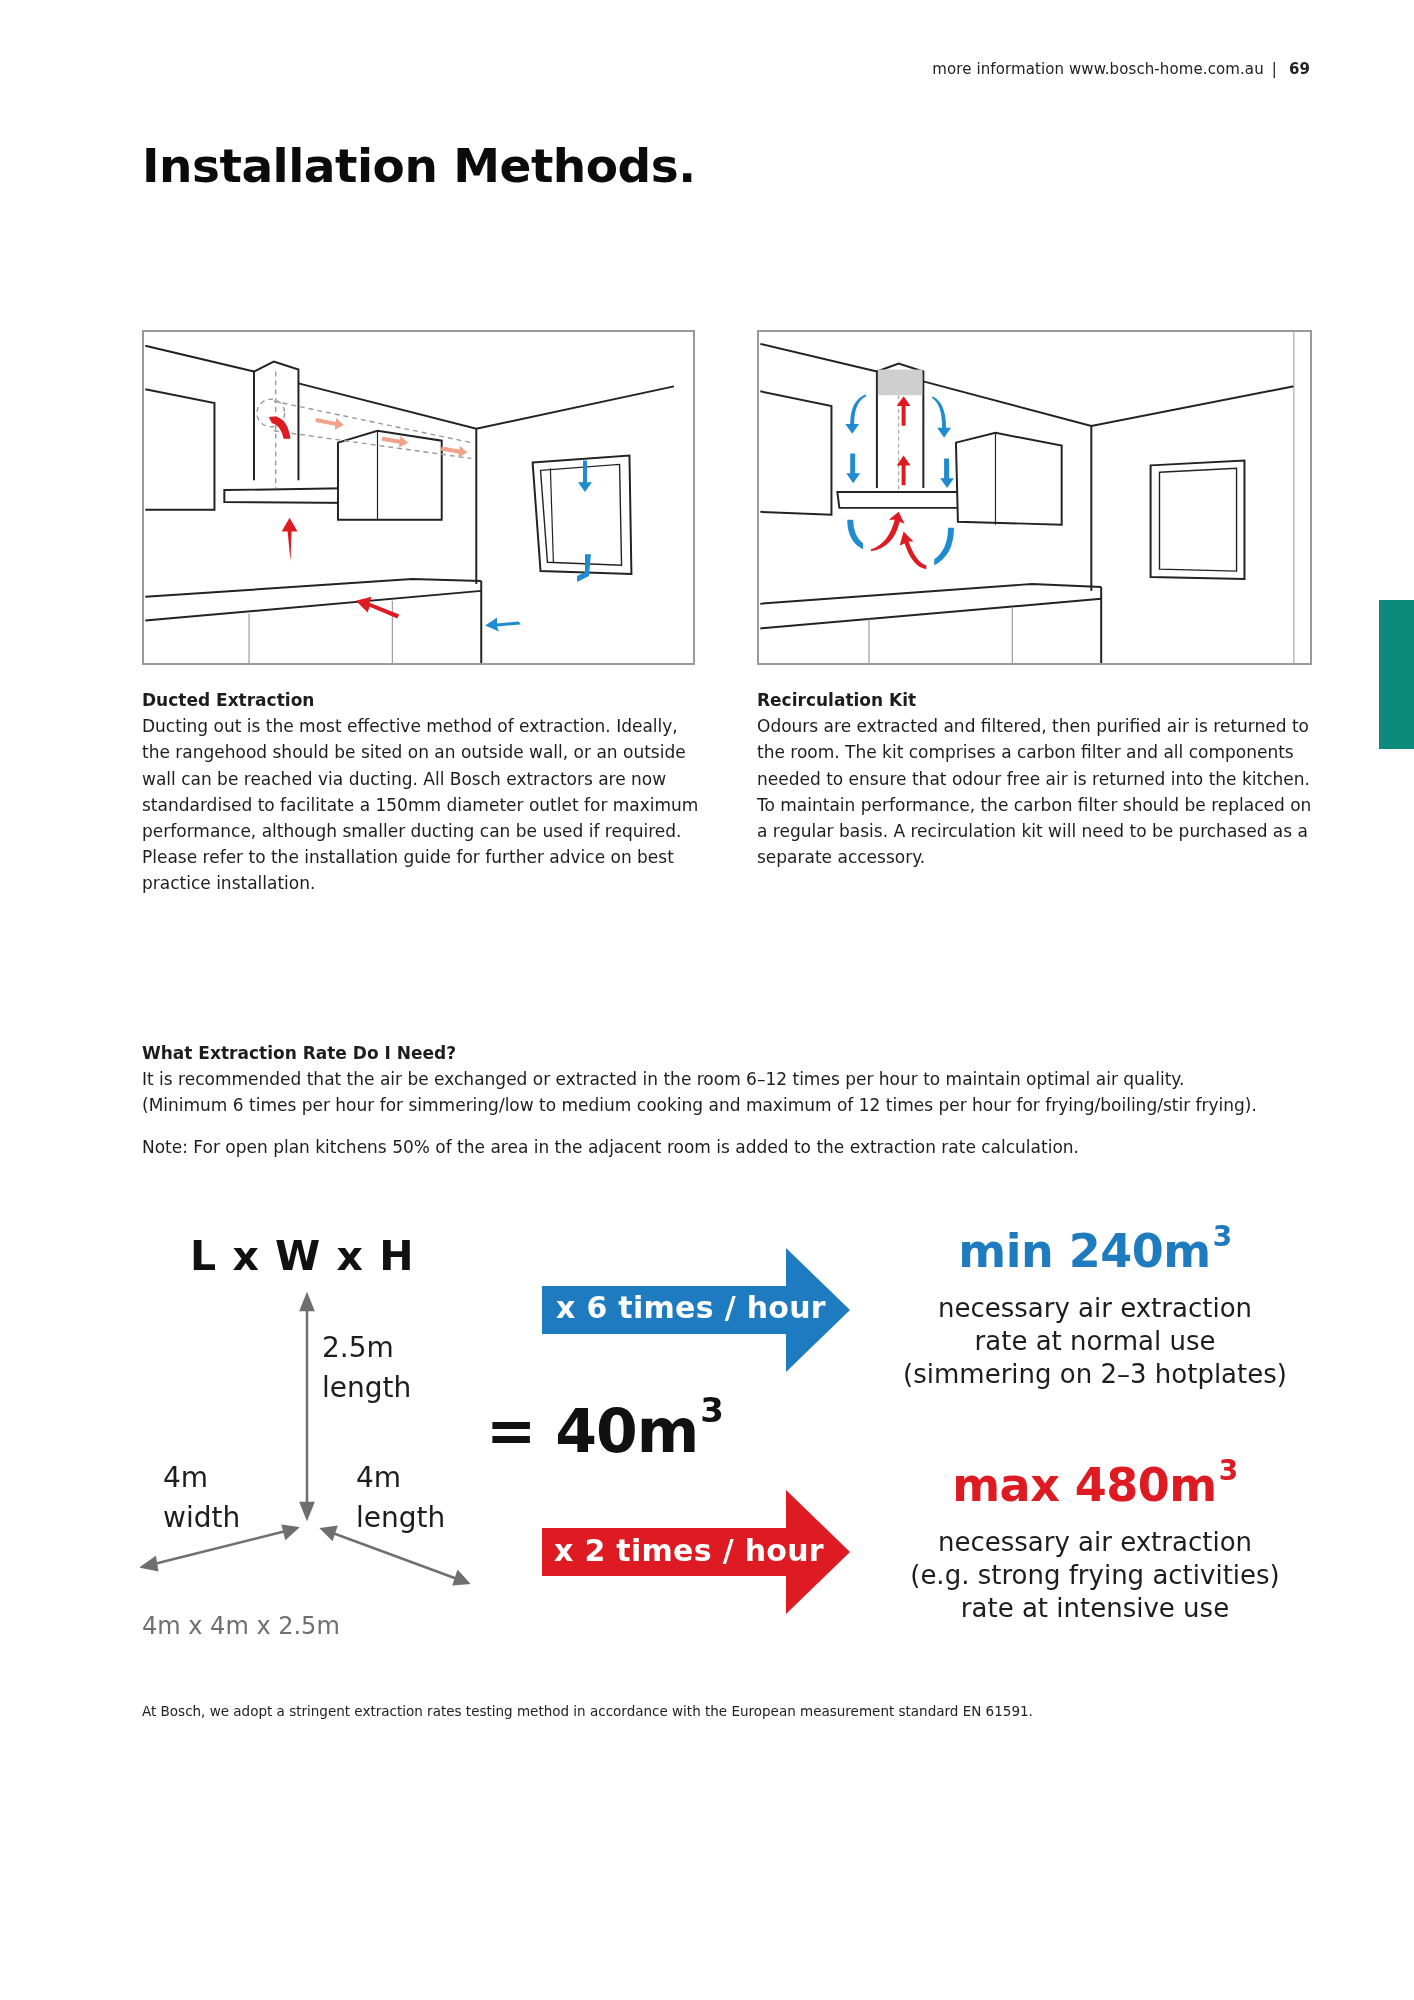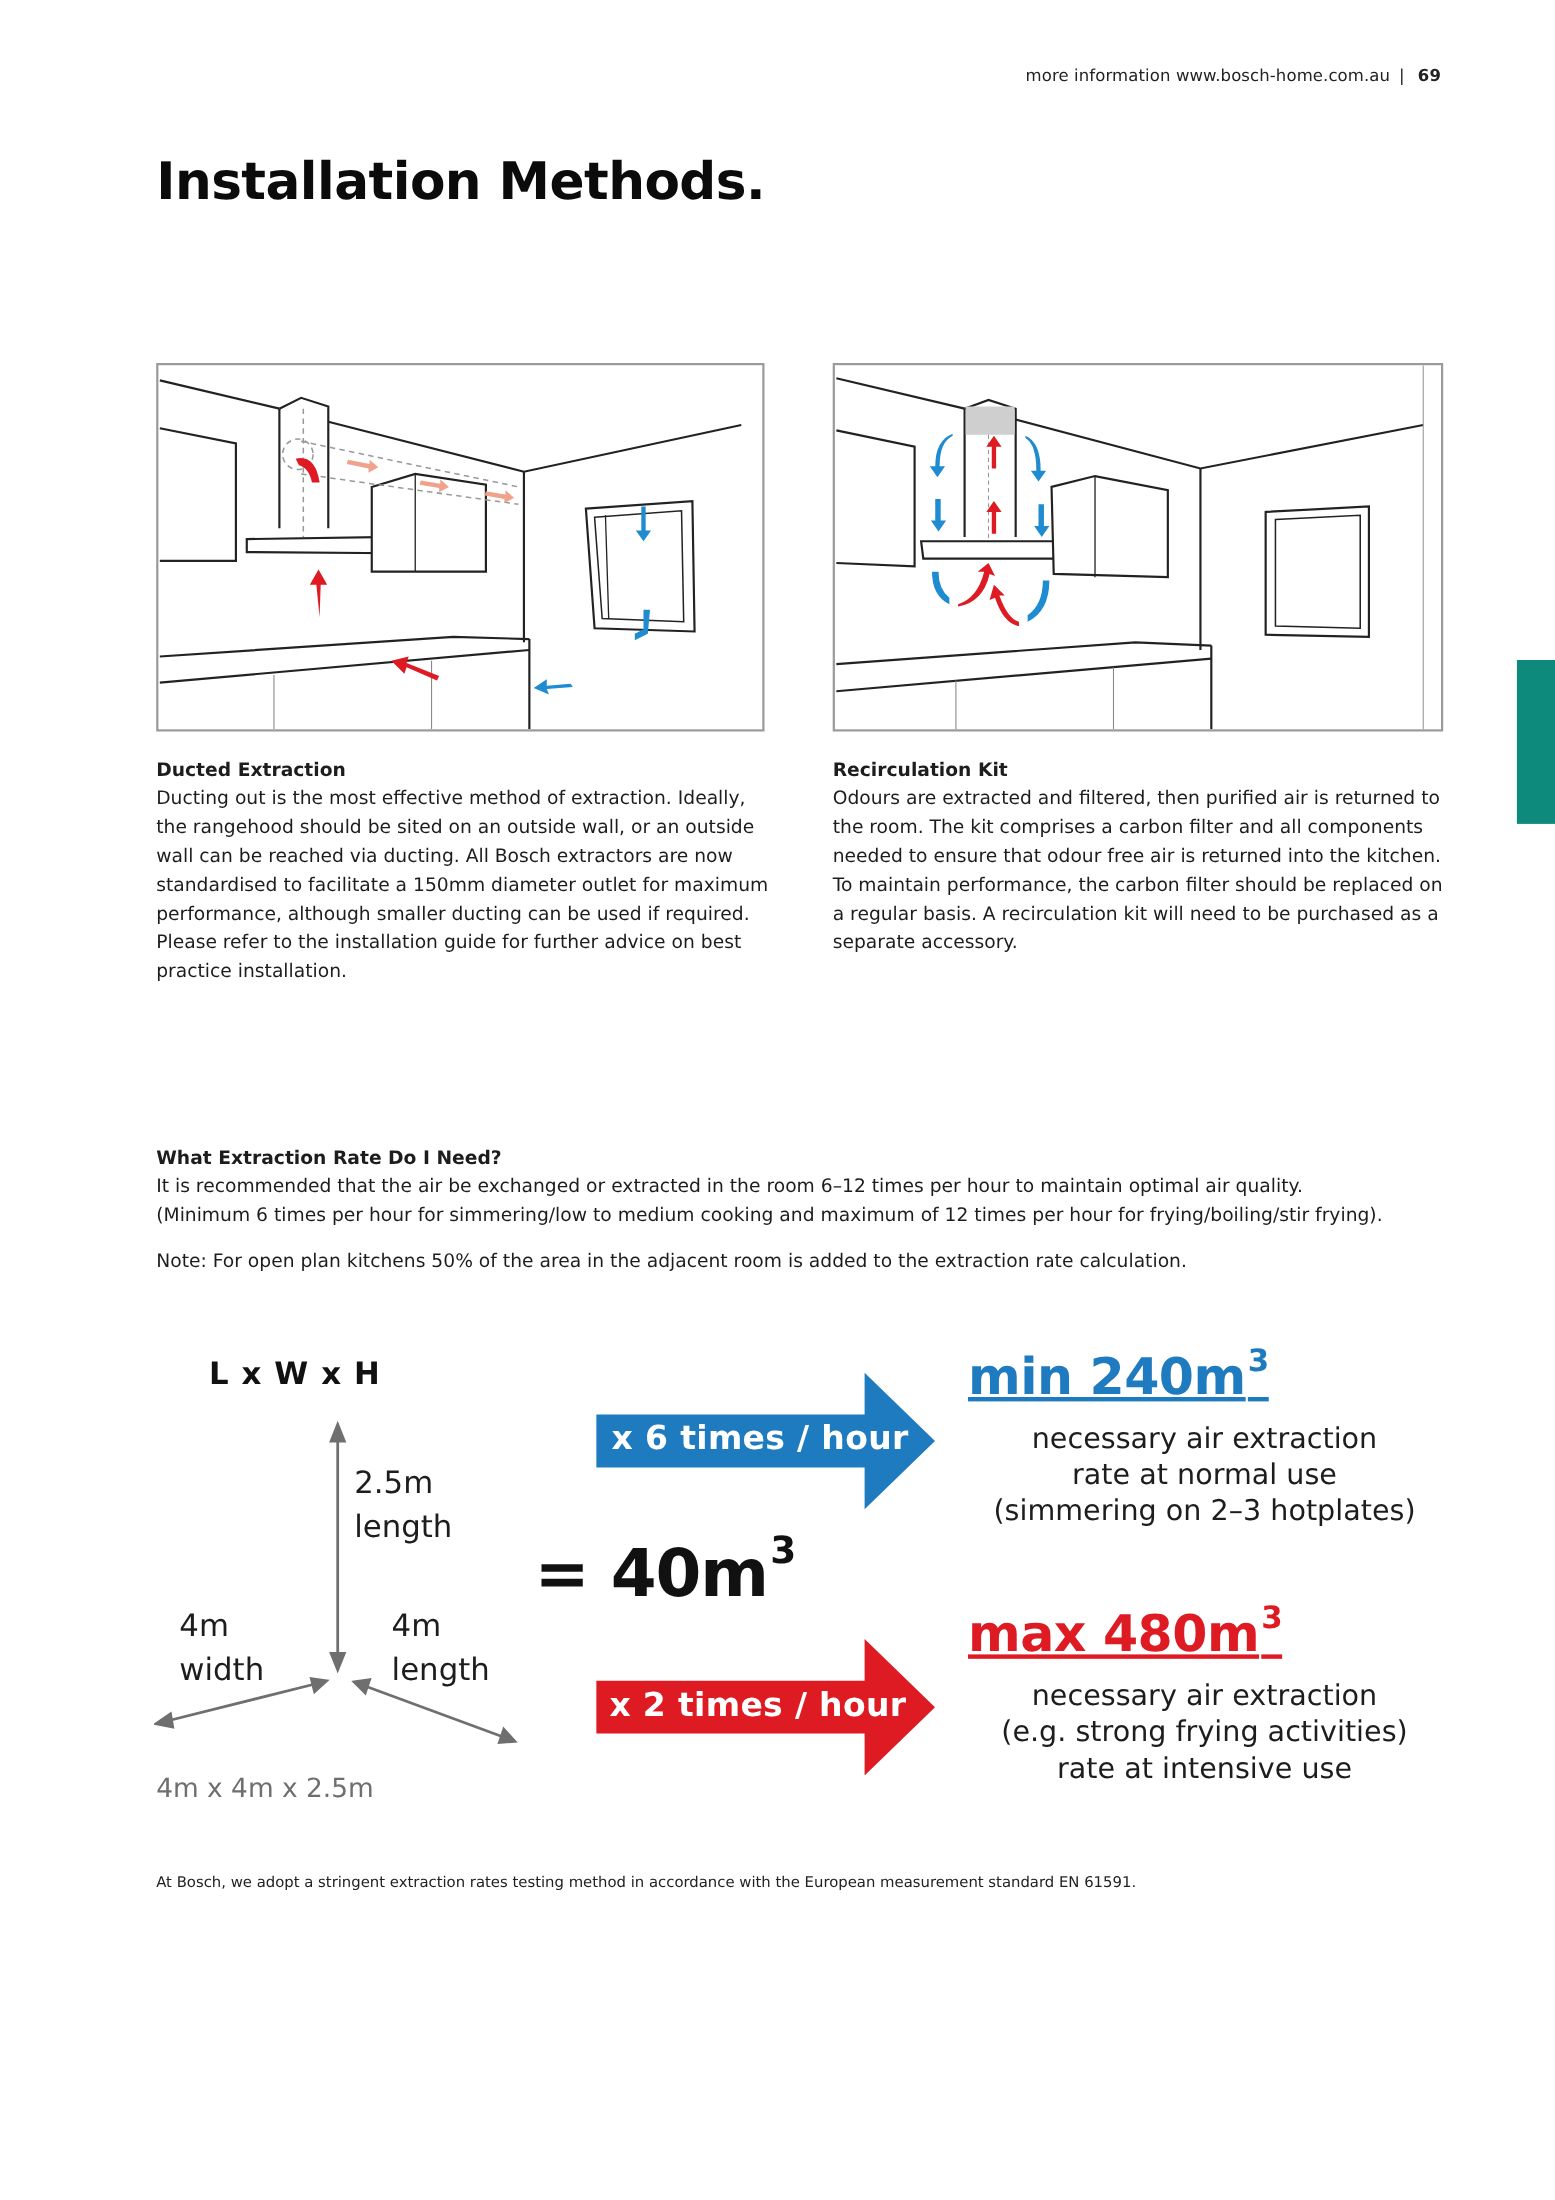--- a/index.html
+++ b/index.html
@@ -10,27 +10,27 @@
   .header-info .page { font-weight:bold; margin-left:4px; }
   .title { left:142px; top:138px; font-size:47px; font-weight:bold; color:#0b0b0b; letter-spacing:-0.5px; font-family:"DejaVu Sans", sans-serif; }
   .teal-tab { left:1379px; top:600px; width:35px; height:149px; }
   .illus { border:2px solid #9a9a9a; background:#fff; box-sizing:border-box; }
   .illus svg { display:block; width:100%; height:100%; }
   .caption { font-size:17px; line-height:26.2px; color:#1d1d1d; }
   .caption .cap-title { font-weight:bold; display:block; }
   .rate-section { left:142px; top:1040px; width:1180px; font-size:17px; line-height:26px; color:#1d1d1d; }
   .rate-section .rs-title { font-weight:bold; display:block; }
   .rate-section .note { margin-top:16px; display:block; }
-  .lwh { left:190px; top:1232px; font-size:28px; font-weight:bold; color:#111; letter-spacing:1px; }
+  .lwh { left:190px; top:1232px; font-size:41px; font-weight:bold; color:#111; letter-spacing:1px; }
   .dim { font-size:28px; line-height:40px; color:#1d1d1d; }
   .dim-total { left:142px; top:1612px; font-size:24px; color:#6f6f6f; }
   .volume { left:486px; top:1396px; font-size:60px; font-weight:bold; color:#111; letter-spacing:-1px; }
   .volume sup { font-size:34px; vertical-align:top; position:relative; top:-6px; margin-left:2px; }
   .arrow-label { font-size:30px; font-weight:bold; color:#ffffff; white-space:nowrap; letter-spacing:0.3px; }
-  .result-value { font-size:46px; font-weight:bold; white-space:nowrap; letter-spacing:-0.5px;text-decoration:underline; }
+  .result-value { font-size:46px; font-weight:bold; text-align:center; white-space:nowrap; letter-spacing:-0.5px; }
   .result-value sup { font-size:28px; vertical-align:top; position:relative; top:-4px; margin-left:2px; }
   .result-desc { font-size:26px; line-height:33px; text-align:center; color:#1d1d1d; white-space:nowrap; }
   .footnote { left:142px; top:1703px; font-size:13.5px; color:#222; white-space:nowrap; }
 </style>
 </head>
 <body>
 
 <div class="abs header-info">
   <span>more information www.bosch-home.com.au</span><span class="sep">|</span><span class="page">69</span>
 </div>

